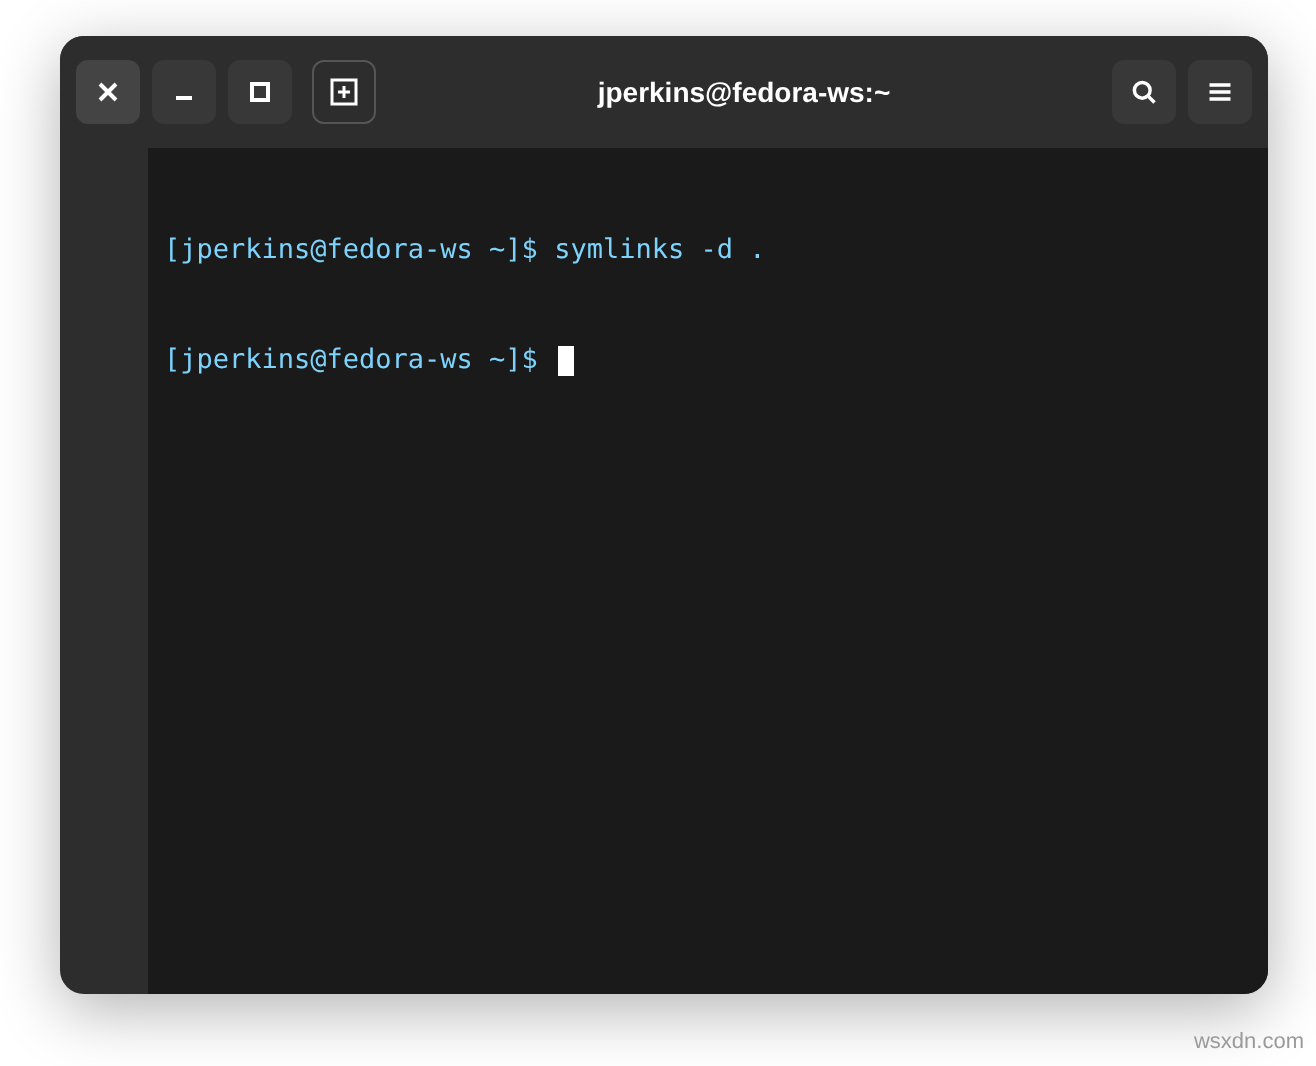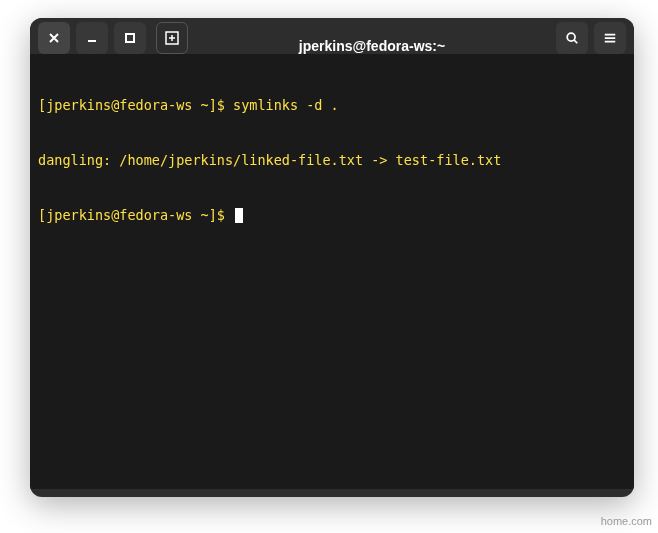--- a/index.html
+++ b/index.html
@@ -19,24 +19,24 @@
       top: 18px;
       left: 30px;
       width: 604px;
       height: 479px;
       background: #2d2d2d;
       border-radius: 12px;
       overflow: hidden;
       box-shadow: 0 8px 32px rgba(0,0,0,0.3);
     }
     .titlebar {
-      height: 36px;
+      height: 56px;
       background: #2d2d2d;
       display: flex;
-      align-items: flex-end;
+      align-items: center;
       padding: 0 8px;
       gap: 6px;
     }
     .title-btn {
       width: 32px;
       height: 32px;
       border-radius: 6px;
       background: #383838;
       display: flex;
       align-items: center;
@@ -75,23 +75,24 @@
       cursor: pointer;
       margin-left: 4px;
     }
     .terminal-body {
       background: #1a1a1a;
       height: calc(100% - 44px);
       padding: 6px 8px;
       font-family: "DejaVu Sans Mono", "Liberation Mono", Consolas, monospace;
       font-size: 13.5px;
       line-height: 1.35;
-      color: #fde047;
+      color: #7dd3fc;
       white-space: pre;
       overflow: hidden;
+      margin-left: 44px;
     }
     .term-line {
       white-space: pre;
     }
     .watermark {
       position: absolute;
       right: 6px;
       bottom: 6px;
       font-size: 11px;
       color: #9a9a9a;
@@ -142,18 +143,17 @@
       </div>
       <div class="title-btn">
         <svg viewBox="0 0 16 16" width="15" height="15">
           <path d="M2 4 L14 4 M2 8 L14 8 M2 12 L14 12" stroke="#fff" stroke-width="2"></path>
         </svg>
       </div>
     </div>
   </div>
   <div class="terminal-body">
     <div class="term-line"><span>[jperkins@fedora-ws ~]$ </span><span>symlinks -d .</span></div>
-    <div class="term-line">dangling: /home/jperkins/linked-file.txt -&gt; test-file.txt</div>
     <div class="term-line"><span>[jperkins@fedora-ws ~]$ </span><span class="cursor-block"></span></div>
   </div>
 </div>
 
-<div class="watermark">home.com</div>
+<div class="watermark">wsxdn.com</div>
 
 </body></html>

